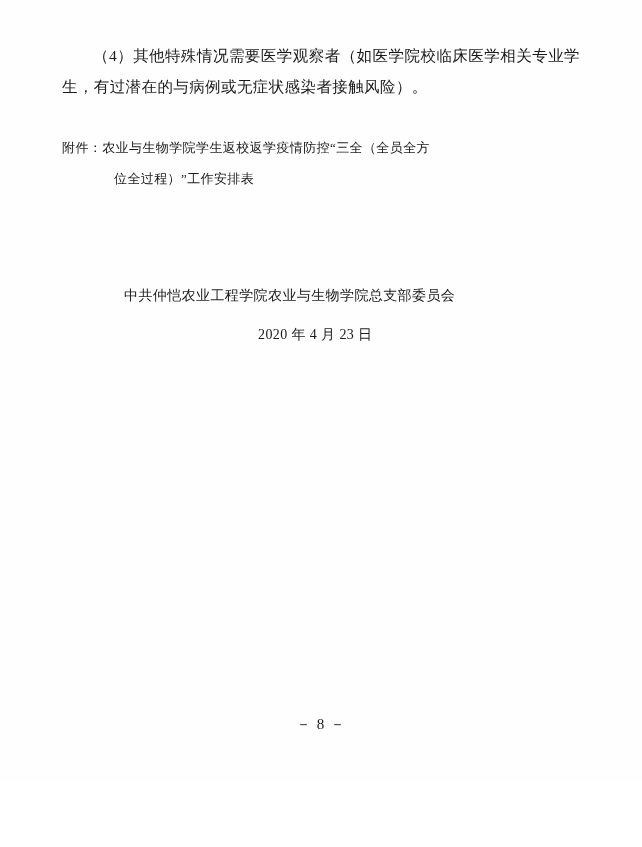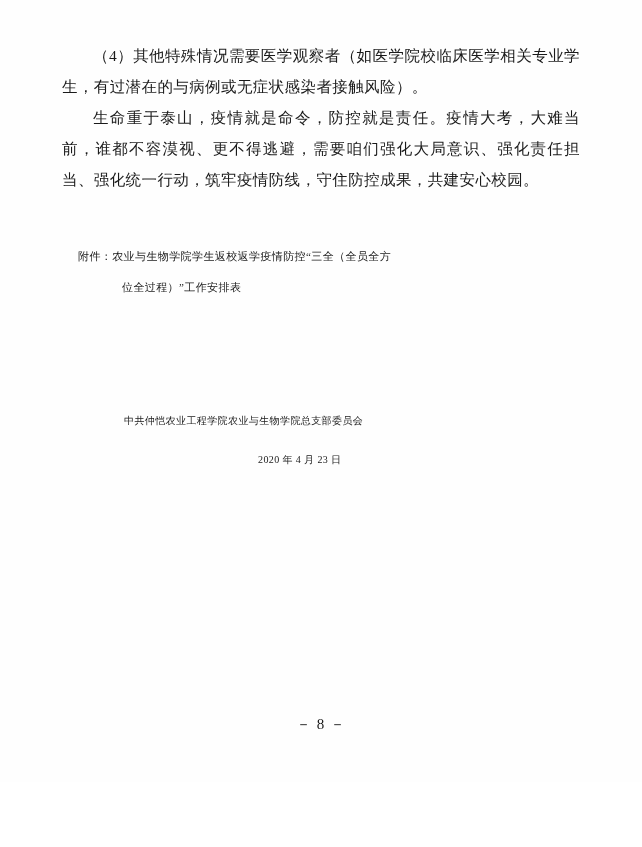--- a/index.html
+++ b/index.html
@@ -32,33 +32,33 @@
   .para {
     margin: 0 0 0 0;
     text-indent: 2em;
   }
   .para.tight {
     margin-top: 0px;
   }
   .spacer-md { height: 30px; }
   .spacer-lg { height: 56px; }
   .attachment {
-    font-size: 11px;
+    font-size: 13px;
     line-height: 31px;
     letter-spacing: 0.4px;
     text-indent: 0;
-    margin: 16px;
+    margin: 0;
   }
   .attachment .cont-line {
     display: block;
     padding-left: 4em;
   }
   .signature-block {
     margin-top: 0;
-    font-size: 10px;
+    font-size: 14px;
     line-height: 31px;
     letter-spacing: 0.4px;
     font-family: Liberation Serif, serif;
   }
   .sig-line {
     display: block;
     white-space: nowrap;
   }
   .sig-1 { padding-left: 62px; }
   .sig-2 { padding-left: 128px; }
@@ -74,21 +74,20 @@
     color: #1a1a1a;
   }
 </style>
 </head>
 <body>
 
 <div class="page">
 
   <div class="body-text">
     <p class="para">（4）其他特殊情况需要医学观察者（如医学院校临床医学相关专业学生，有过潜在的与病例或无症状感染者接触风险）。</p>
-    <p class="para tight">生命重于泰山，疫情就是命令，防控就是责任。疫情大考，大难当前，谁都不容漠视、更不得逃避，需要咱们强化大局意识、强化责任担当、强化统一行动，筑牢疫情防线，守住防控成果，共建安心校园。</p>
   </div>
 
   <div class="spacer-md"></div>
 
   <div class="attachment">
     <span>附件：</span><span>农业与生物学院学生返校返学疫情防控“三全（全员全方</span>
     <span class="cont-line">位全过程）”工作安排表</span>
   </div>
 
   <div class="spacer-lg"></div>

